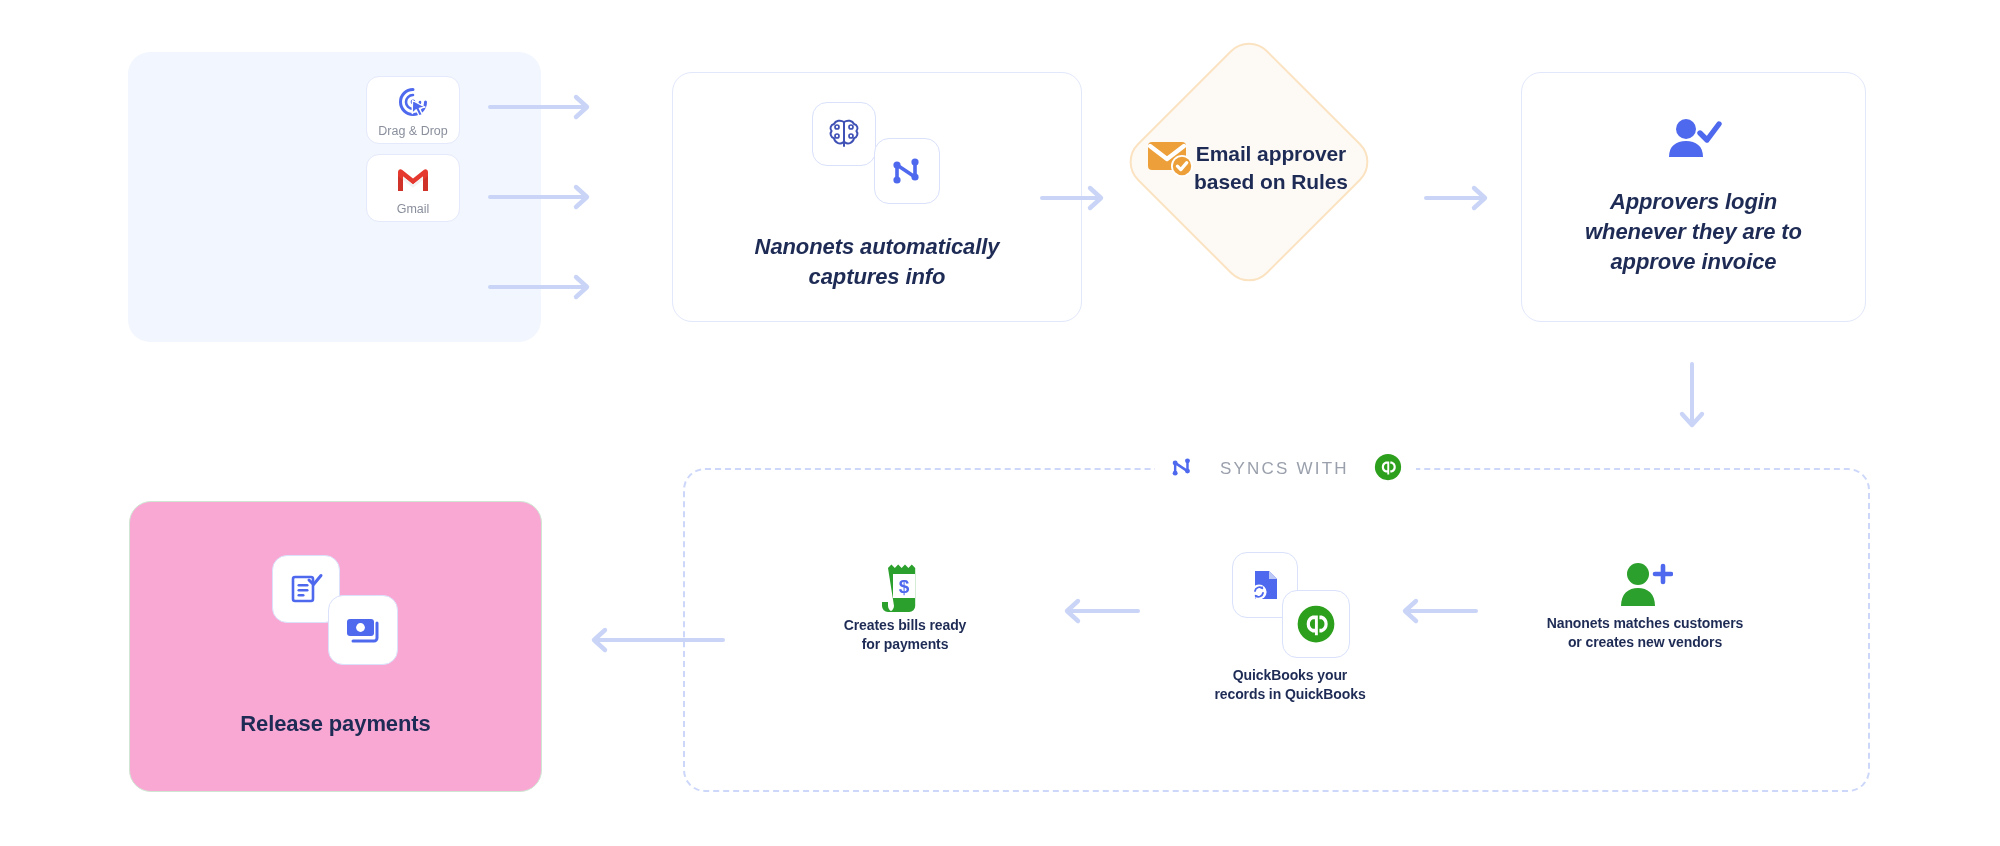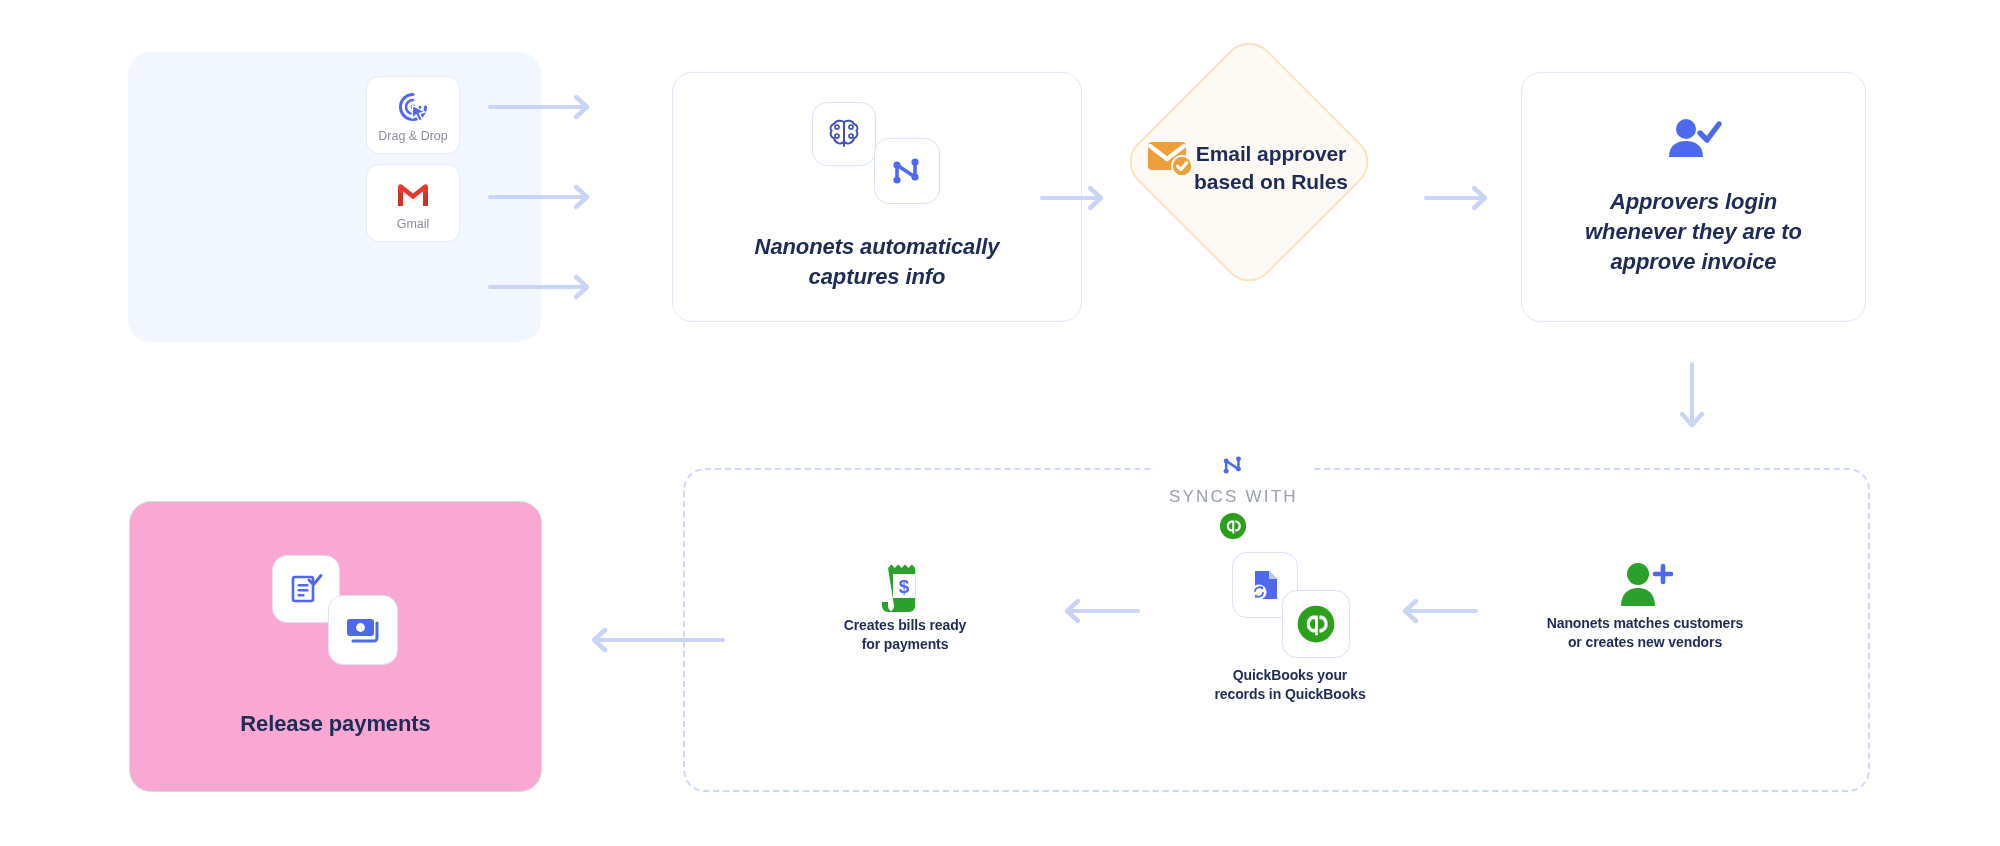--- a/index.html
+++ b/index.html
@@ -20,21 +20,21 @@
     position:absolute;left:128px;top:52px;width:413px;height:290px;
     background:#f2f6fe;border-radius:22px;
   }
   #send-left{
     position:absolute;left:128px;top:140px;width:215px;text-align:center;
   }
   #send-left .node-label{font-size:22px;margin-top:20px;}
   .receipt-icon{display:inline-block;}
   #source-cards{position:absolute;left:366px;top:76px;width:94px;}
   .source-card{
-    width:94px;height:78px;background:#fff;border:1px solid #e4e9fb;
+    width:94px;height:68px;background:#fff;border:1px solid #e4e9fb;
     border-radius:13px;margin-bottom:10px;
     display:flex;flex-direction:column;align-items:center;justify-content:center;
     box-sizing:border-box;
   }
   .source-card .sc-icon{height:38px;display:flex;align-items:center;justify-content:center;}
   .source-card .sc-label{
     font-size:12.5px;color:#8a8f9c;margin-top:3px;font-weight:normal;
   }
 
   
@@ -70,21 +70,21 @@
   
   .arrow{position:absolute;}
 
   
   #sync-box{
     position:absolute;left:683px;top:468px;width:1187px;height:324px;
     border:2px dashed #ccd7fa;border-radius:22px;box-sizing:border-box;
   }
   #sync-badge{
     position:absolute;left:1155px;top:452px;height:34px;
-    background:#fff;padding:0 14px;display:flex;align-items:center;gap:5px;flex-direction:column;
+    background:#fff;padding:0 14px;display:flex;align-items:center;gap:25px;
   }
   #sync-badge .sync-text{
     font-size:17px;color:#9aa0ac;letter-spacing:2.2px;font-weight:normal;
   }
 
   
   .bare-node{
     position:absolute;display:flex;flex-direction:column;
     align-items:center;text-align:center;
   }

